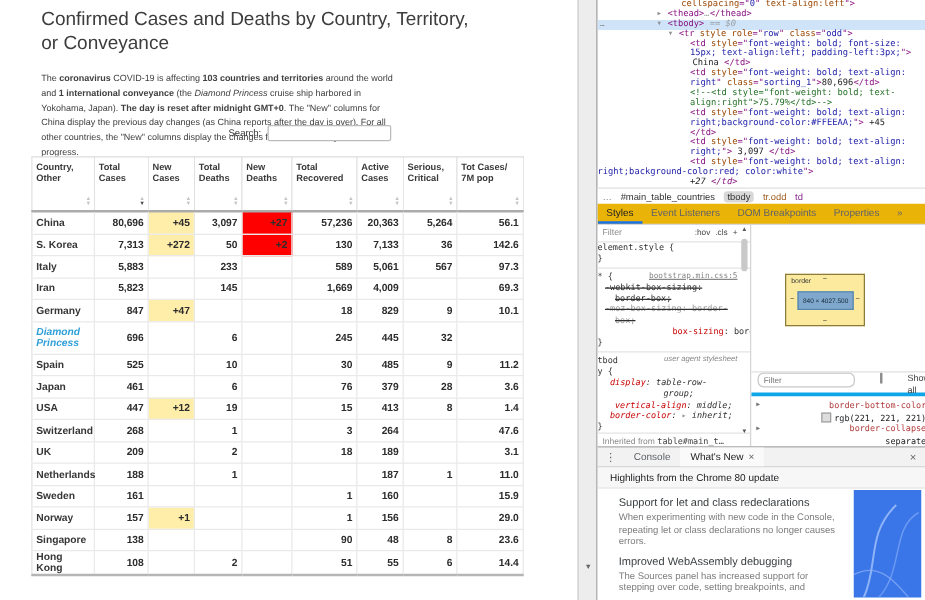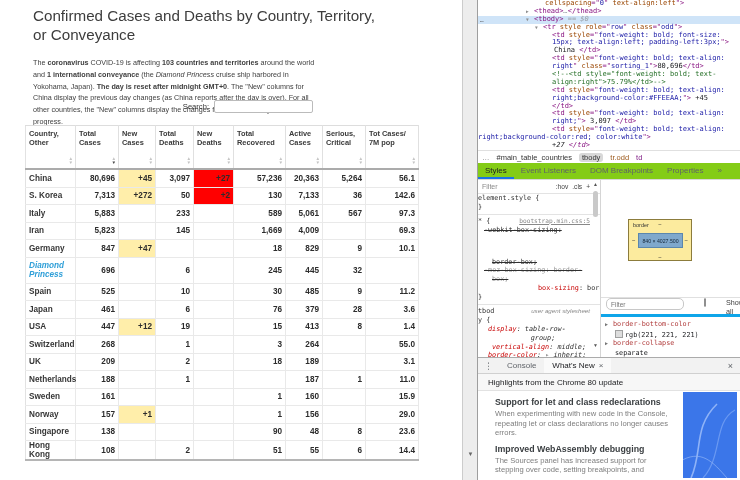--- a/index.html
+++ b/index.html
@@ -45,21 +45,21 @@
   .tree-arrow{position:absolute;top:0;font-size:4.6px;color:#909090;}
   .tk-pu{color:#881280;} .tk-at{color:#994500;} .tk-av{color:#1a1aa6;}
   .tk-cm{color:#236e25;} .tk-gr{color:#9aa0a6;font-style:italic;} .tk-tx{color:#202124;}
   .crumbs{position:absolute;left:0;top:150px;width:100%;height:13px;border-top:1px solid #e0e0e0;
           display:flex;align-items:center;font-size:7.5px;padding-left:4px;box-sizing:border-box;gap:7px;
           white-space:nowrap;overflow:hidden;background:#fff;}
   .crumb-gr{color:#808080;} .crumb-dk{color:#333;}
   .crumb-pill{background:#d8d8d8;border-radius:3px;padding:0 3px;color:#333;}
   .crumb-or{color:#9c5a1d;} .crumb-pu{color:#85288a;}
   .subtabs{position:absolute;left:0;top:163px;width:100%;height:17px;display:flex;align-items:stretch;
-           border-bottom:1px solid #d8d8d8;font-size:8px;color:#5f6368;background:#84cc16;box-sizing:border-box;}
+           border-bottom:1px solid #d8d8d8;font-size:8px;color:#5f6368;background:#eab308;box-sizing:border-box;}
   .subtab{padding:0 7px;line-height:16px;white-space:nowrap;}
   .subtab.active{color:#202124;box-shadow:inset 0 -2px #1a73e8;}
   
   .styles-col{position:absolute;left:0;top:180px;width:122px;height:177px;overflow:hidden;background:#fff;}
   .sfilter{height:13px;border-bottom:1px solid #e3e3e3;display:flex;align-items:center;
            font-size:7px;color:#8a8a8a;padding:0 10px 0 4px;gap:4px;}
   .sfilter .right{margin-left:auto;color:#444;display:flex;gap:4px;font-size:6.6px;}
   .sline{position:relative;height:8.9px;line-height:8.9px;font-size:6.8px;white-space:nowrap;
          font-family:"DejaVu Sans Mono",monospace;color:#303030;padding-right:10px;}
   .sline .rt{position:absolute;right:10px;top:0;font-size:6.2px;color:#888;
@@ -89,21 +89,21 @@
   .bm-dash.l{left:3px;top:50%;transform:translateY(-50%);}
   .bm-dash.r{right:3px;top:50%;transform:translateY(-50%);}
   .bm-content{position:absolute;left:9px;top:13px;width:43px;height:13px;background:#7fa8cc;
               border:1px solid #5b87ad;color:#16283a;font-size:5.2px;display:flex;align-items:center;
               justify-content:center;white-space:nowrap;}
   .cfilter{height:16px;border-bottom:3px solid #0ea5e9;display:flex;align-items:flex-start;padding:0 5px;gap:20px;}
   .cfilter input{width:68px;height:10px;border:1px solid #c8c8c8;border-radius:5px;font-size:6.5px;
                  padding:0 4px;outline:none;}
   .cfilter .cbx{width:7px;height:7px;border:1px solid #8f8f8f;border-radius:1px;background:#fff;margin-left:auto;}
   .cfilter .lbl{font-size:7.2px;color:#3c3c3c;}
-  .citems{padding-top:3px;}
+  .citems{padding-top:3px;text-align:right;}
   .cname{position:relative;height:9.5px;line-height:9.5px;padding-left:12px;color:#b03a3a;
          font-family:"DejaVu Sans Mono",monospace;font-size:6.8px;white-space:nowrap;}
   .cname .ar{position:absolute;left:4px;color:#777;font-size:5px;}
   .cval{height:9.5px;line-height:9.5px;padding-left:14px;color:#202124;font-size:6.8px;
         font-family:"DejaVu Sans Mono",monospace;white-space:nowrap;}
   .swatch{display:inline-block;width:6px;height:6px;border:1px solid #a0a0a0;margin-right:2px;
           vertical-align:-1px;}
   
   .drawer-tabs{position:absolute;left:0;top:357px;width:100%;height:17px;background:#f2f2f2;
                border-top:1px solid #ababab;border-bottom:1px solid #d0d0d0;display:flex;align-items:center;
@@ -111,21 +111,21 @@
   .dmenu{padding:0 6px;font-size:9px;color:#5f6368;}
   .dtab{padding:0 8px;height:100%;display:flex;align-items:center;gap:4px;white-space:nowrap;}
   .dtab.active{background:#fafafa;color:#202124;}
   .dtab .x{color:#5f6368;}
   .dclose{margin-left:auto;padding:0 7px;color:#5f6368;font-size:9px;}
   .highlights{position:absolute;left:0;top:374px;width:100%;height:17px;background:#f7f7f7;
               border-bottom:1px solid #e2e2e2;line-height:17px;padding-left:10px;box-sizing:border-box;
               font-size:8px;font-weight:500;color:#202124;}
   .wn{position:absolute;left:0;top:391px;width:100%;height:89px;background:#fff;overflow:hidden;}
   .wn-articles{position:absolute;left:17px;top:6px;width:182px;}
-  .wn-h{font-size:8.8px;font-weight:700;color:#3c4043;margin-bottom:2px;}
+  .wn-h{font-size:8.8px;font-weight:400;color:#3c4043;margin-bottom:2px;}
   .wn-p{font-size:7.6px;line-height:9.6px;color:#7d7d7d;margin:0 0 6px 0;}
   .wn-graphic{position:absolute;right:3px;top:1px;width:54px;height:86px;background:#3b76e9;overflow:hidden;}
 </style>
 </head>
 <body>
 
 <div class="stage">
 
   <section class="site">
     <h1>Confirmed Cases and Deaths by Country, Territory, or Conveyance</h1>
@@ -324,21 +324,21 @@
           </tr>
           <tr>
             <td class="country">Switzerland</td>
             <td>268</td>
             <td></td>
             <td>1</td>
             <td></td>
             <td>3</td>
             <td>264</td>
             <td></td>
-            <td>55.0</td>
+            <td>47.6</td>
           </tr>
           <tr>
             <td class="country">UK</td>
             <td>209</td>
             <td></td>
             <td>2</td>
             <td></td>
             <td>18</td>
             <td>189</td>
             <td></td>
@@ -455,21 +455,21 @@
           <span>.cls</span>
           <span>+</span>
         </span>
       </div>
       <div id="stylesLines">
           <div class="sline"><span class="tk-t">element.style {</span></div>
           <div class="sline"><span class="tk-t">}</span></div>
           <div class="rule-div"></div>
           <div class="sline"><span class="tk-t">* {</span><span class="rt lk">bootstrap.min.css:5</span></div>
           <div class="sline strike" style="padding-left: 6px;"><span class="tk-t">-webkit-box-sizing:</span></div>
-          <div class="sline strike" style="padding-left: 14px; margin-top: 23px;"><span class="tk-t">border-box;</span></div>
+          <div class="sline strike" style="padding-left: 14px;"><span class="tk-t">border-box;</span></div>
           <div class="sline strike" style="padding-left: 6px;"><span class="tk-g">-moz-box-sizing: border-</span></div>
           <div class="sline strike" style="padding-left: 14px;"><span class="tk-g">box;</span></div>
           <div class="sline" style="padding-left: 24px; margin-left: 36px;"><span class="tk-p">box-sizing</span><span class="tk-t">: border-box;</span></div>
           <div class="sline"><span class="tk-t">}</span></div>
           <div class="rule-div"></div>
           <div class="sline"><span class="tk-t">tbod</span><span class="rt it">user agent stylesheet</span></div>
           <div class="sline"><span class="tk-t">y {</span></div>
           <div class="sline it" style="padding-left: 10px;"><span class="tk-p">display</span><span class="tk-t">: table-row-</span></div>
           <div class="sline it" style="padding-left: 18px; text-align: center;"><span class="tk-t">group;</span></div>
           <div class="sline it" style="padding-left: 10px; text-align: center;"><span class="tk-p">vertical-align</span><span class="tk-t">: middle;</span></div>

